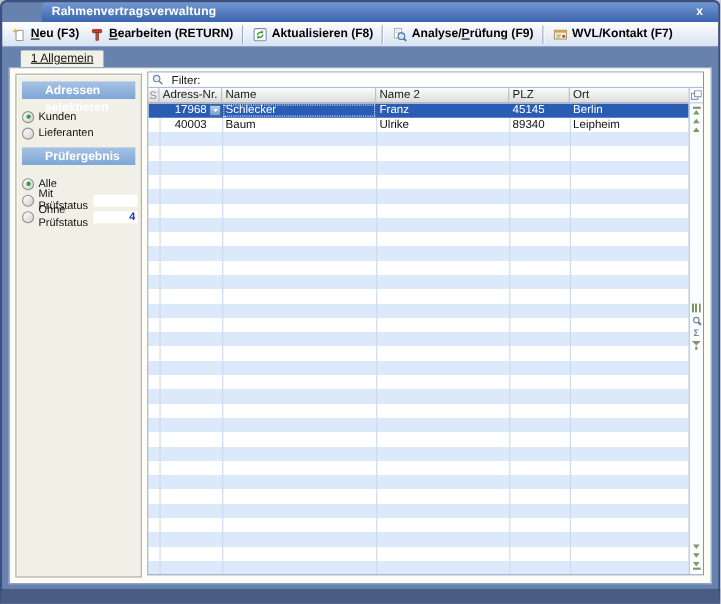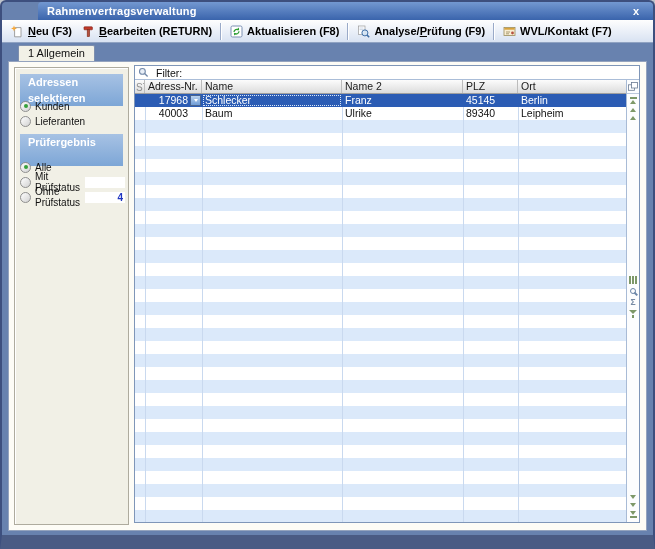--- a/index.html
+++ b/index.html
@@ -10,27 +10,27 @@
     padding:0 9px;border-radius:4px 4px 0 0;flex:none;margin-left:36px;}
   .title{color:#fff;font-size:11px;font-weight:bold;flex:1;letter-spacing:.2px;}
   .close{color:#fff;font-size:11px;font-weight:bold;padding:0 5px;}
   .toolbar{height:23px;background:linear-gradient(to bottom,#fefefe,#d8e2f2);border-bottom:1px solid #8fa2c2;
     display:flex;align-items:center;padding:0 4px;flex:none;}
   .tbtn{display:flex;align-items:center;gap:4px;padding:2px 5px;font-size:11px;color:#000;white-space:nowrap;font-weight:bold;}
   .tbtn .u{text-decoration:underline;}
   .tsep{width:0;height:17px;border-left:1px solid #9aaac8;border-right:1px solid #fff;margin:0 3px;}
   .body{flex:1;position:relative;background:#6882af;}
   .tab{position:absolute;left:16px;top:2px;height:16px;line-height:15px;padding:0 9px;background:#f2f1e7;
-    border:1px solid #7e8fae;border-bottom:none;border-radius:2px 2px 0 0;font-size:11px;z-index:2;color:#111;}
+    border:1px solid #7e8fae;border-bottom:none;border-radius:2px 2px 0 0;font-size:11px;z-index:2;color:#111;text-decoration:underline;}
   .panel{position:absolute;left:6px;right:6px;top:18px;bottom:4px;background:#fdfcf6;border:1px solid #94a3be;}
   
   .sidebar{position:absolute;left:5px;top:5px;bottom:5px;width:115px;background:#f1f0e6;
     border:1px solid #aeab9e;box-shadow:inset 1px 1px 0 #fff;}
-  .sb-header{position:absolute;left:5px;right:5px;height:32px;line-height:16px;
-    background:linear-gradient(to bottom,#a7c2e4,#7da6d6);color:#fff;font-size:11px;font-weight:bold;padding-left:8px;}
+  .sb-header{position:absolute;left:5px;right:5px;height:16px;line-height:16px;
+    background:linear-gradient(to bottom,#a7c2e4,#7da6d6);color:#fff;font-size:11px;font-weight:bold;padding-left:21px;}
   .sb-h1{top:6px}.sb-h2{top:66px}
   .opt{position:absolute;left:5px;right:3px;height:14px;display:flex;align-items:center;gap:4px;font-size:10px;color:#111;}
   .o1{top:31px}.o2{top:46px}.o3{top:92px}.o4{top:107px}.o5{top:122px}
   .radio{width:11px;height:11px;border-radius:50%;background:linear-gradient(135deg,#fefefe,#d2d2d2);
     border:1px solid #8f8f8f;position:relative;flex:none;}
   .radio.on::after{content:'';position:absolute;left:2.5px;top:2.5px;width:4px;height:4px;border-radius:50%;background:#35a03c;}
   .sb-input{margin-left:auto;width:40px;height:11px;border:0;background:#fff;font-size:10px;padding:0 2px;
     font-family:"Liberation Sans",sans-serif;}
   .sb-input.blue{color:#1f35c0;font-weight:bold;text-align:right;}
   

